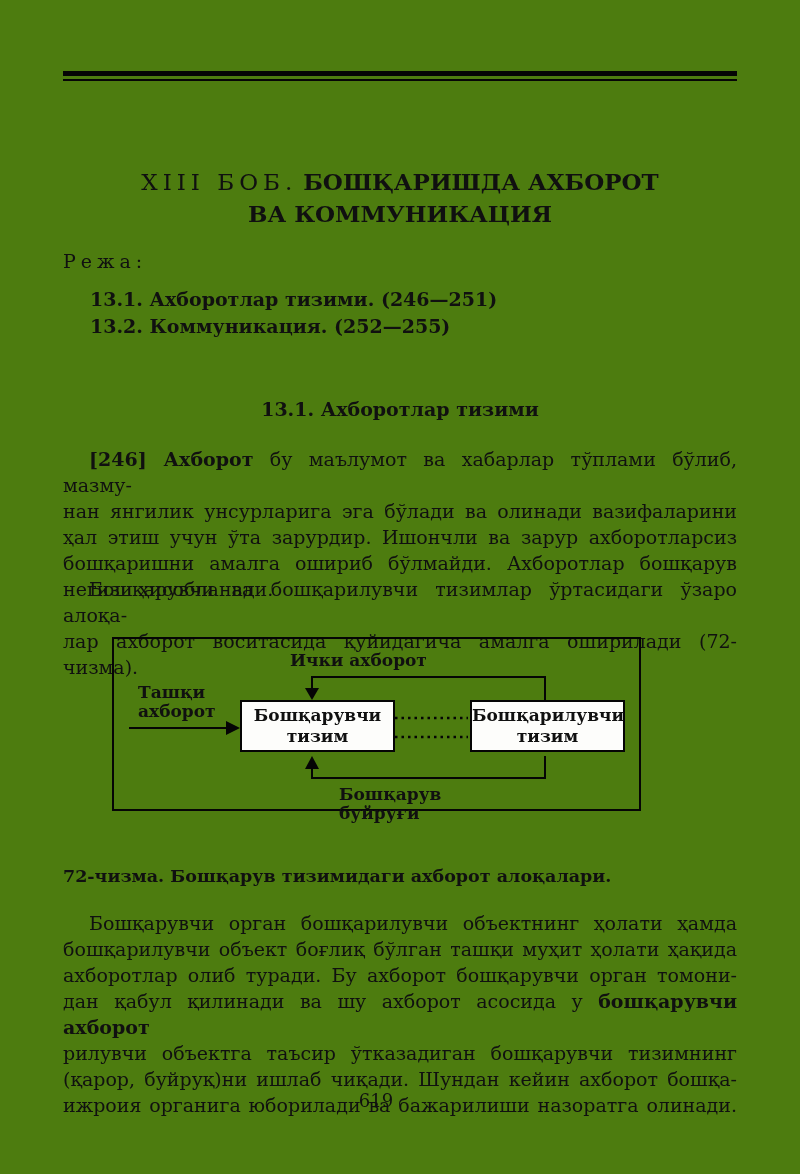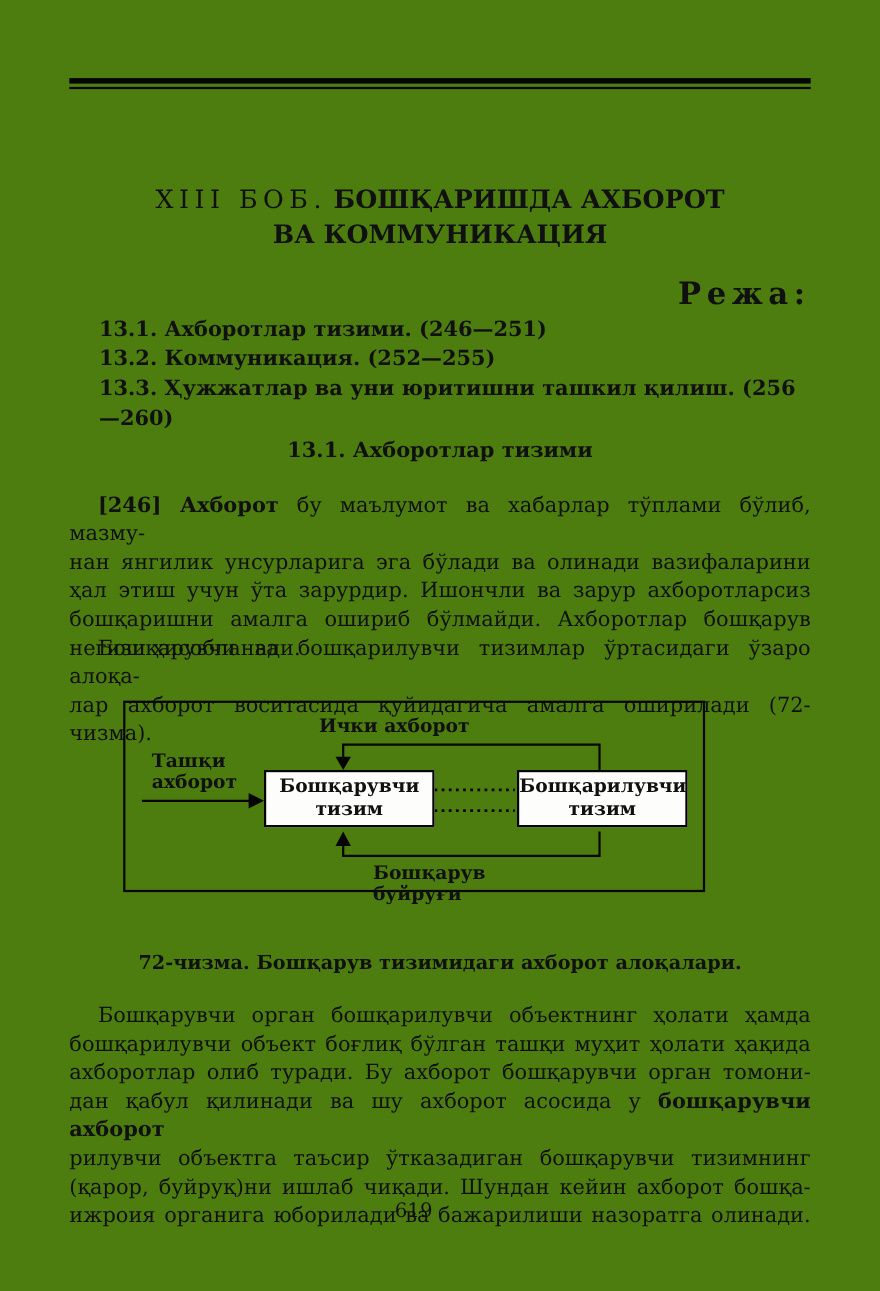--- a/index.html
+++ b/index.html
@@ -14,21 +14,21 @@
   .abs{position:absolute;left:63px;right:63px;}
 
   
   .rule{top:71px;height:3px;border-top:5px solid #050505;border-bottom:2px solid #050505;}
 
   
   .chapter-title{top:166px;text-align:center;font-size:23px;line-height:31px;font-weight:bold;}
   .chapter-prefix{font-weight:normal;letter-spacing:5px;margin-right:6px;}
 
   
-  .plan-heading{top:250px;text-align:right;font-weight:bold;font-size:28px;letter-spacing:5px;}
+  .plan-heading{top:250px;text-align:left;font-weight:normal;font-size:19px;letter-spacing:5px;}
   .plan-list{top:286px;padding-left:27px;font-weight:bold;font-size:19px;line-height:27px;}
 
   .section-heading{top:398px;text-align:center;font-weight:bold;font-size:19px;}
 
   
   .para{font-size:19px;}
   .para .tline{text-align:justify;text-align-last:justify;}
   .para .tline-last{text-align-last:left;}
   .para .tline-first{text-indent:26px;}
   .b{font-weight:bold;}
@@ -49,42 +49,41 @@
   .fig-label-bottom{left:225px;top:146px;width:170px;}
   .fig-box{
     position:absolute;width:151px;height:48px;
     border:2px solid #050505;background:#fdfdfb;
     display:flex;flex-direction:column;justify-content:center;
     text-align:center;font-weight:bold;font-size:17px;line-height:21px;
   }
   .fig-box-left{left:126px;top:61px;}
   .fig-box-right{left:356px;top:61px;}
 
-  .caption{top:866px;text-align:center;font-weight:bold;font-size:17.5px;}
+  .caption{top:866px;font-weight:bold;font-size:17.5px;}
 
   .page-number{position:absolute;left:0;top:1090px;width:752px;text-align:center;font-size:18px;}
 </style>
 </head>
 <body>
 
 <div class="page">
 
   <div class="abs rule"></div>
 
   <div class="abs chapter-title">
     <div><span class="chapter-prefix">XIII БОБ.</span><span>БОШҚАРИШДА АХБОРОТ</span></div>
     <div>ВА КОММУНИКАЦИЯ</div>
   </div>
 
   <div class="abs plan-heading">Режа:</div>
 
   <div class="abs plan-list">
     <div>13.1. Ахборотлар тизими. (246—251)</div>
     <div>13.2. Коммуникация. (252—255)</div>
-    <div>13.3. Ҳужжатлар ва уни юритишни ташкил қилиш. (256—260)</div>
   </div>
 
   <div class="abs section-heading">13.1. Ахборотлар тизими</div>
 
   <div class="abs para para1">
       <div class="tline tline-first"><span class="b">[246] Ахборот</span><span> бу маълумот ва хабарлар тўплами бўлиб, мазму-</span></div>
       <div class="tline"><span>нан янгилик унсурларига эга бўлади ва олинади вазифаларини</span></div>
       <div class="tline"><span>ҳал этиш учун ўта зарурдир. Ишончли ва зарур ахборотларсиз</span></div>
       <div class="tline"><span>бошқаришни амалга ошириб бўлмайди. Ахборотлар бошқарув</span></div>
       <div class="tline tline-last"><span>негизи ҳисобланади.</span></div>

